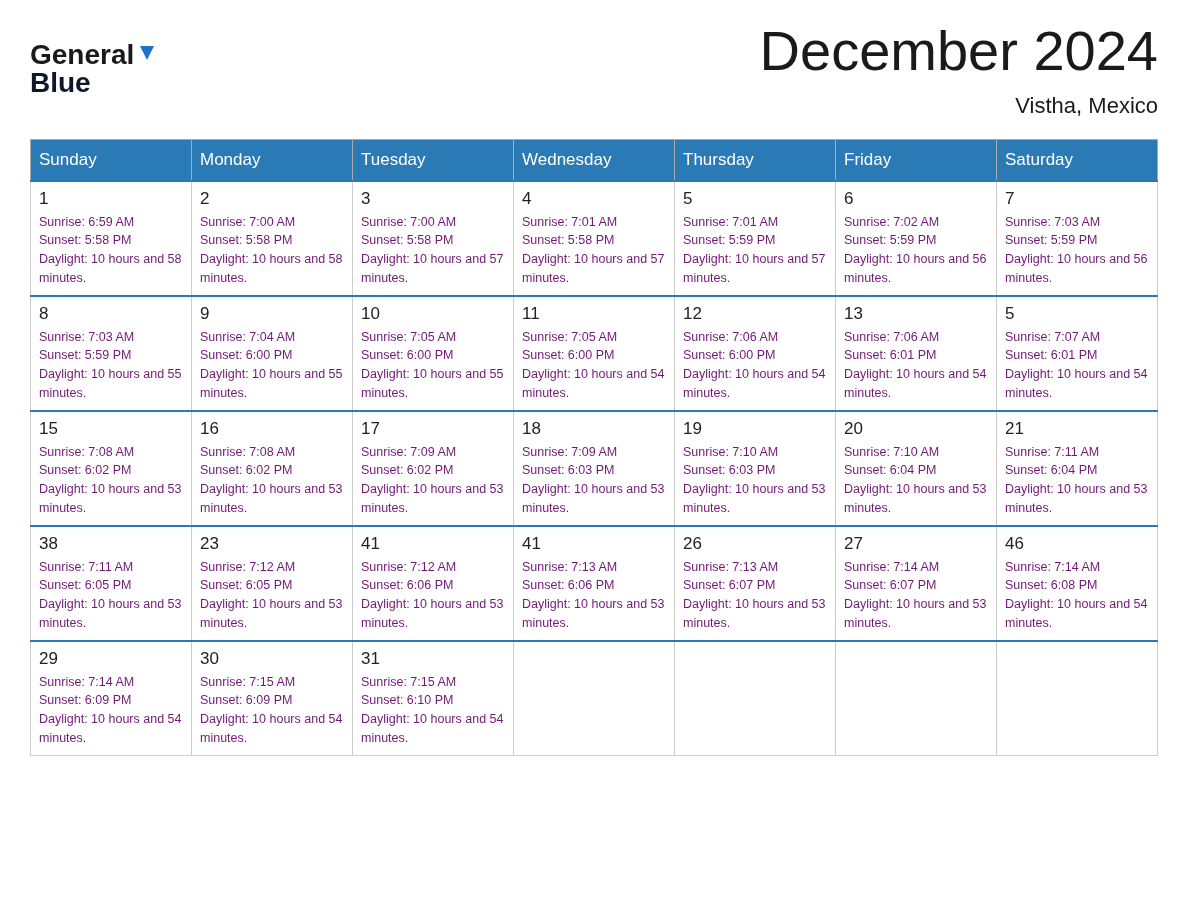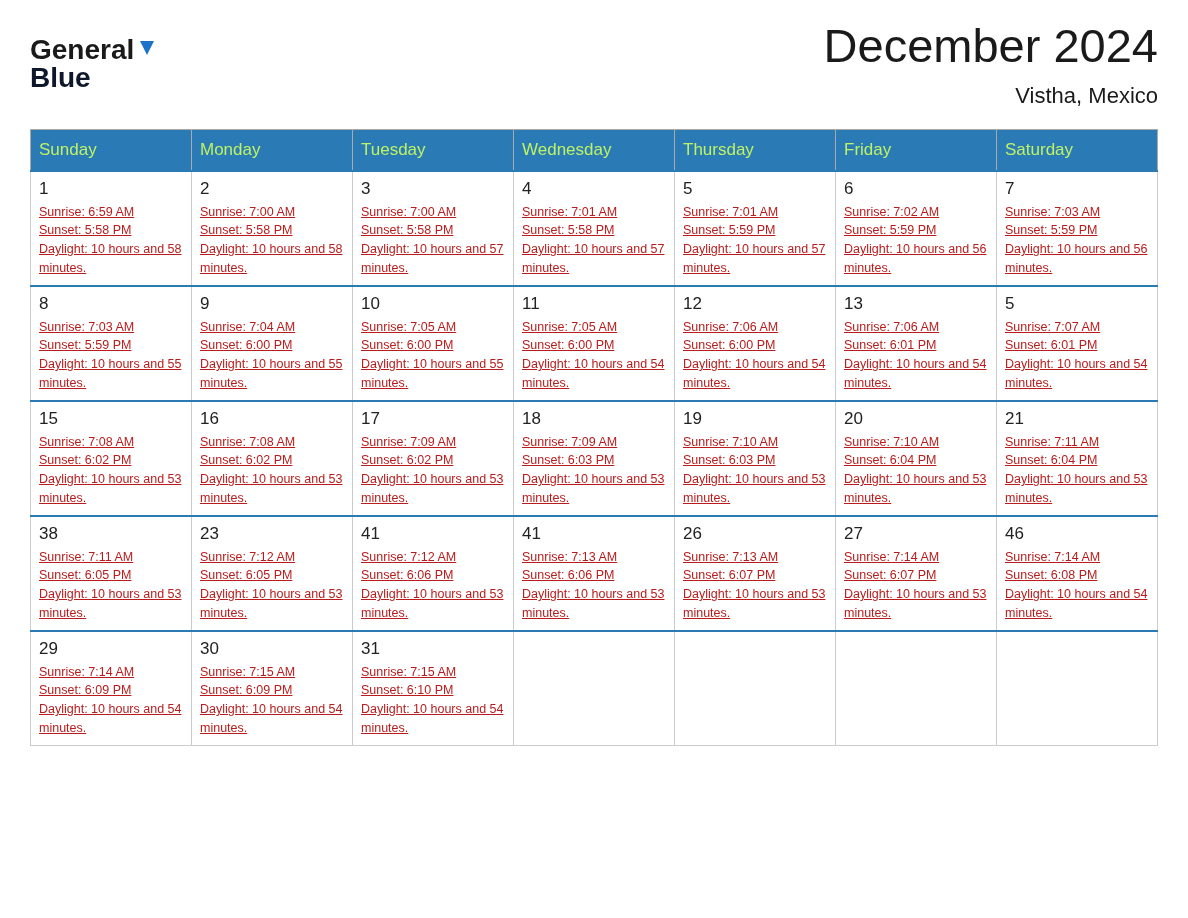--- a/index.html
+++ b/index.html
@@ -30,39 +30,39 @@
     .logo-line2 {
       font-size: 28px;
       font-weight: bold;
       color: #0f172a;
       line-height: 1;
     }
     .title-block {
       text-align: right;
     }
     .month-title {
-      font-size: 47px;
+      font-size: 56px;
       font-weight: normal;
       color: #1a1a1a;
       line-height: 1.1;
       margin-left: 28px;
     }
     .subtitle {
       font-size: 22px;
       color: #1a1a1a;
       margin-top: 11px;
     }
     .calendar {
       width: 100%;
       border-collapse: collapse;
       border: 1px solid #aaa;
     }
     .calendar th {
       background-color: #2a7ab5;
-      color: #bef264;
+      color: #ffffff;
       font-size: 17px;
       font-weight: normal;
       padding: 10px 8px;
       text-align: left;
       border: 1px solid #aaa;
     }
     .calendar td {
       vertical-align: top;
       padding: 7px 8px;
       border: 1px solid #ccc;
@@ -75,22 +75,21 @@
     .calendar td .day-num {
       font-size: 17px;
       font-weight: normal;
       color: #222;
       display: block;
       margin-bottom: 4px;
     }
     .calendar td .day-info {
       font-size: 12.5px;
       line-height: 1.5;
-      color: #b91c1c;
-      text-decoration: underline;
+      color: #701a75;
     }
     .calendar tr.week-row td {
       border-top: 2px solid #2a7ab5;
     }
     .empty-cell {
       background: #fff;
     }
   </style>
 </head>
 <body>

